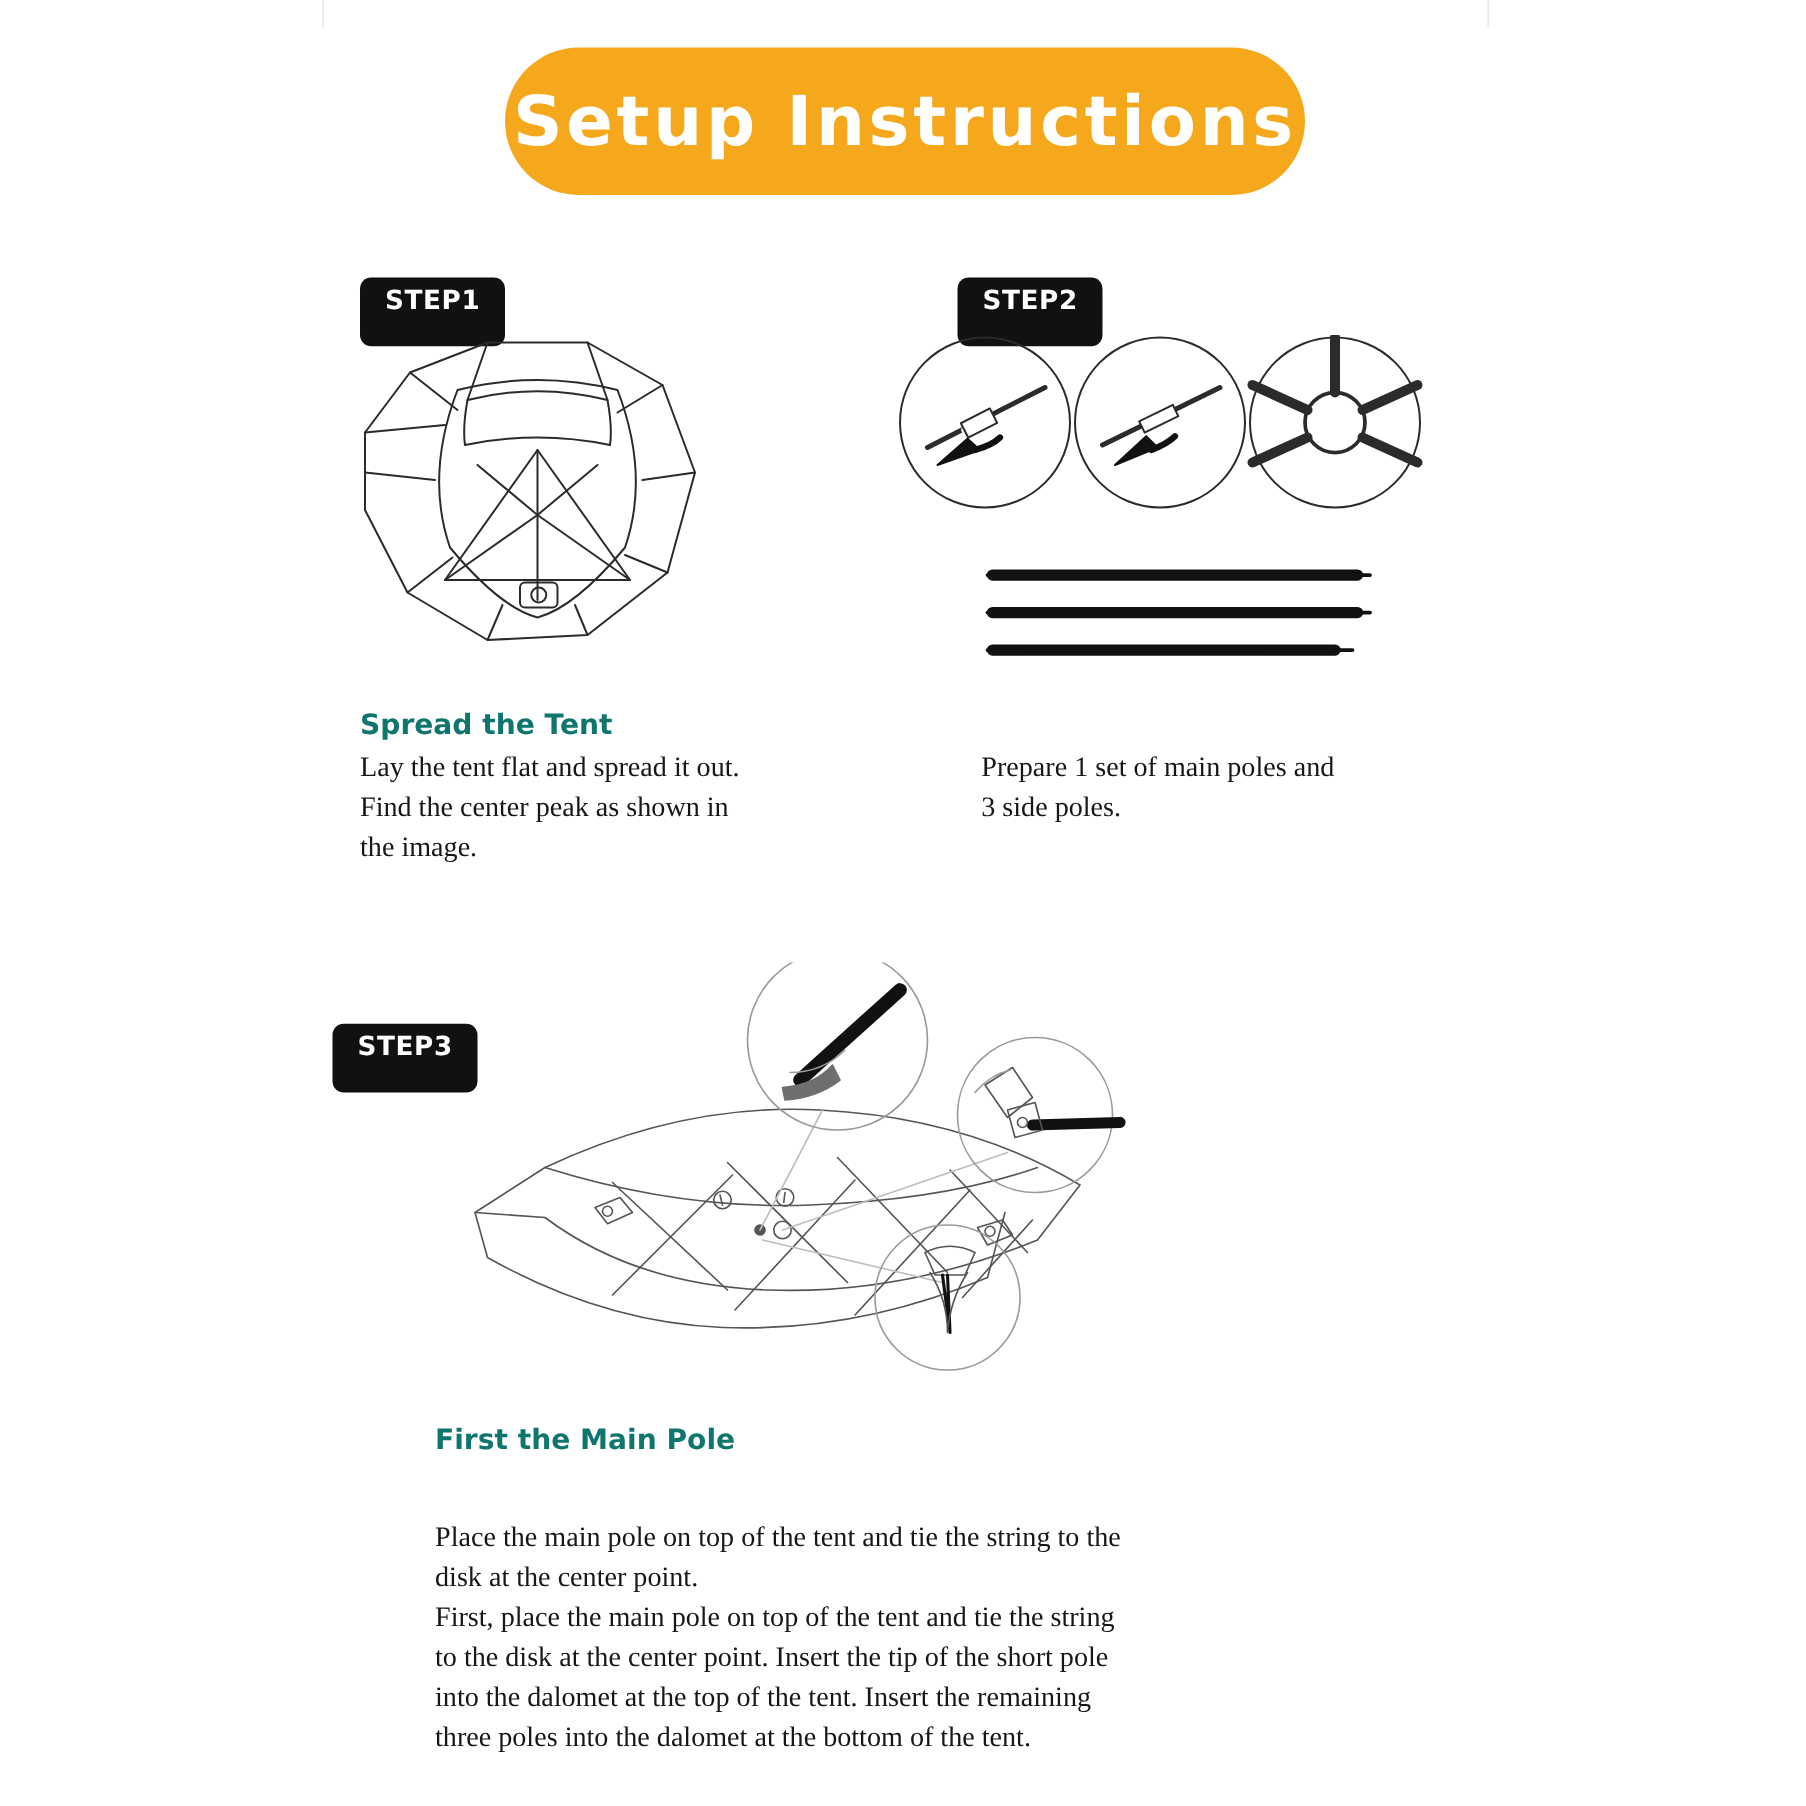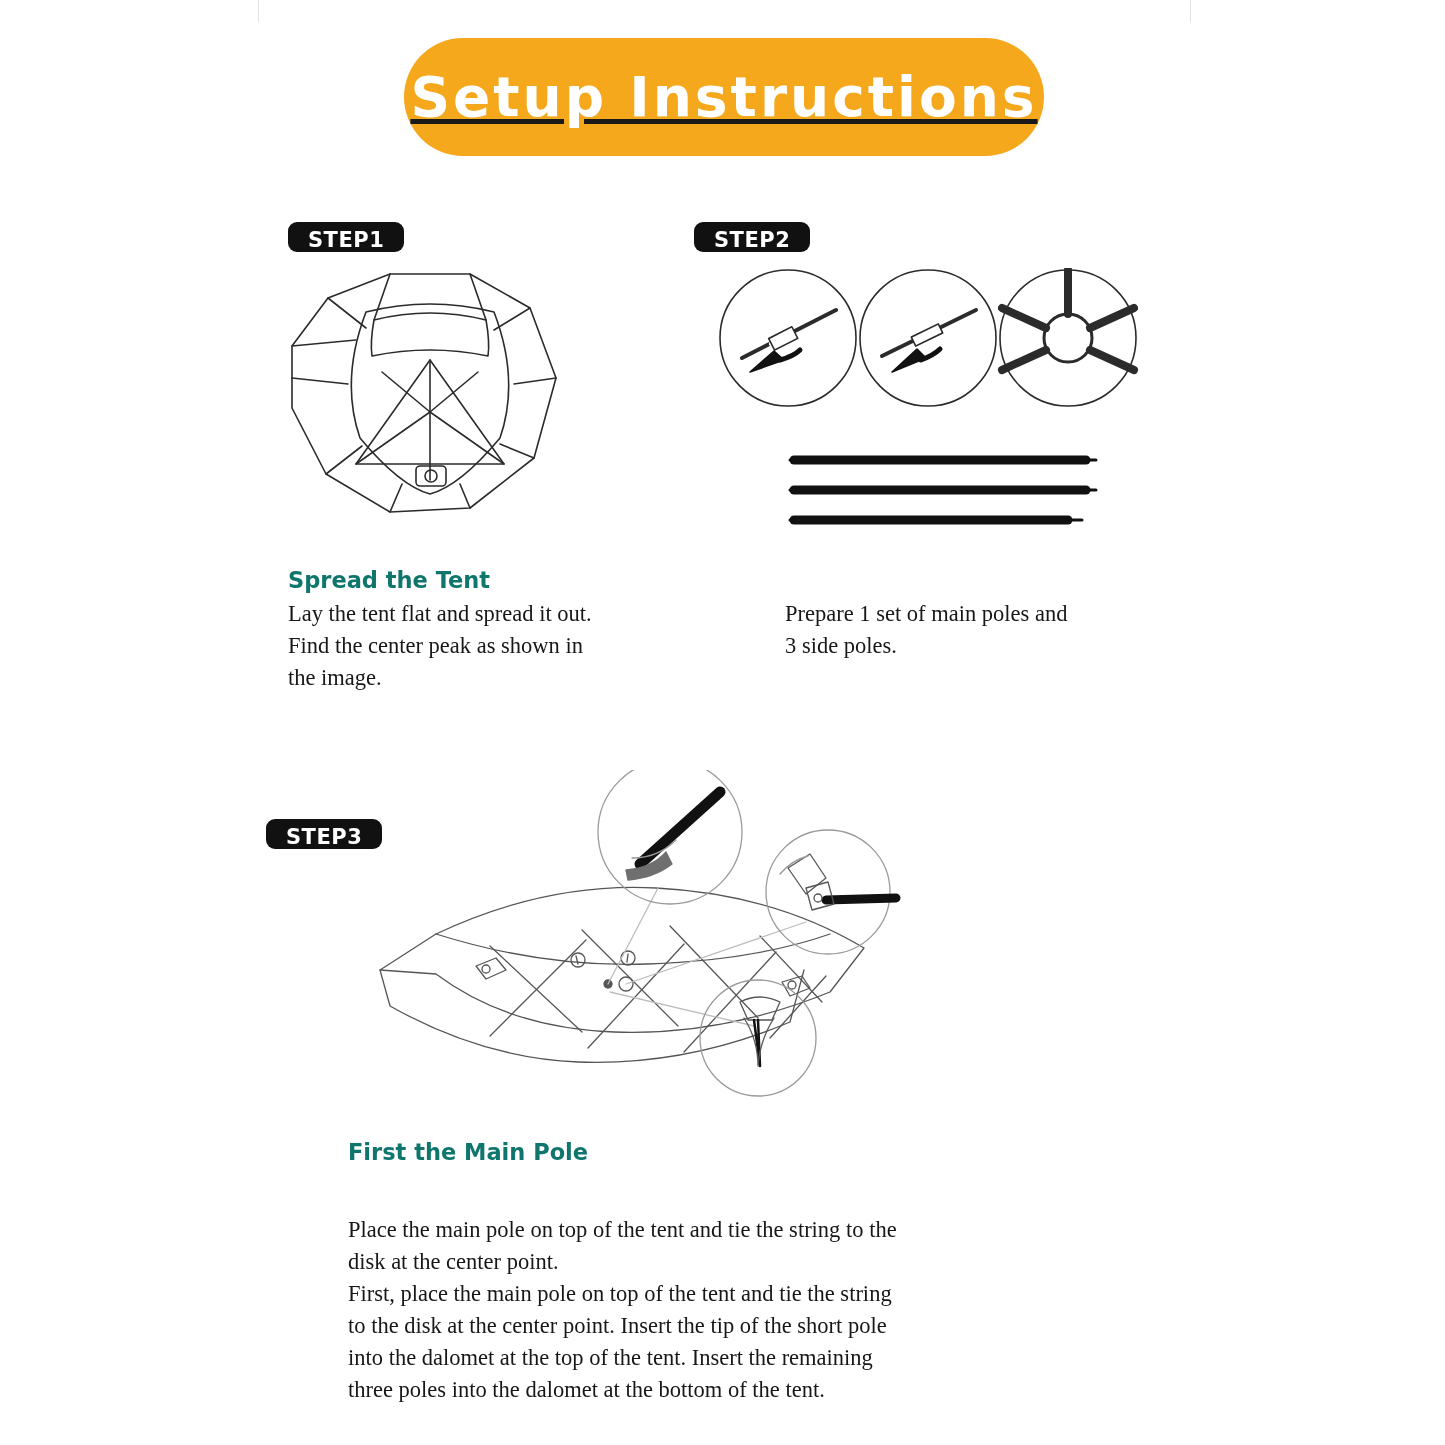--- a/index.html
+++ b/index.html
@@ -35,45 +35,44 @@
     position: absolute;
     left: 404px;
     top: 38px;
     width: 640px;
     height: 118px;
     background: #f5a81c;
     border-radius: 59px;
     display: flex;
     align-items: center;
     justify-content: center;
-    text-decoration: underline;
   }
   .title-banner .title-text {
     color: #ffffff;
     font-size: 55px;
     font-weight: bold;
     letter-spacing: 3px;
     font-family: "DejaVu Sans", sans-serif;
   }
 
   
   .step-badge {
     position: absolute;
     background: #111111;
     color: #ffffff;
     border-radius: 9px;
     font-size: 21px;
     font-weight: bold;
     letter-spacing: 0.5px;
-    padding: 8px 20px 1px 20px;
+    padding: 8px 20px 26px 20px;
     font-family: "DejaVu Sans", sans-serif;
     line-height: 1;
   }
   #badge1 { left: 288px; top: 222px; }
-  #badge2 { left: 694px; top: 222px; }
+  #badge2 { left: 766px; top: 222px; }
   #badge3 { left: 266px; top: 819px; }
 
   
   .figure { position: absolute; }
   #fig1 { left: 270px; top: 268px; width: 320px; height: 270px; }
   #fig2 { left: 716px; top: 268px; width: 460px; height: 270px; }
   #fig3 { left: 340px; top: 770px; width: 600px; height: 340px; }
 
   
   .block-title {

